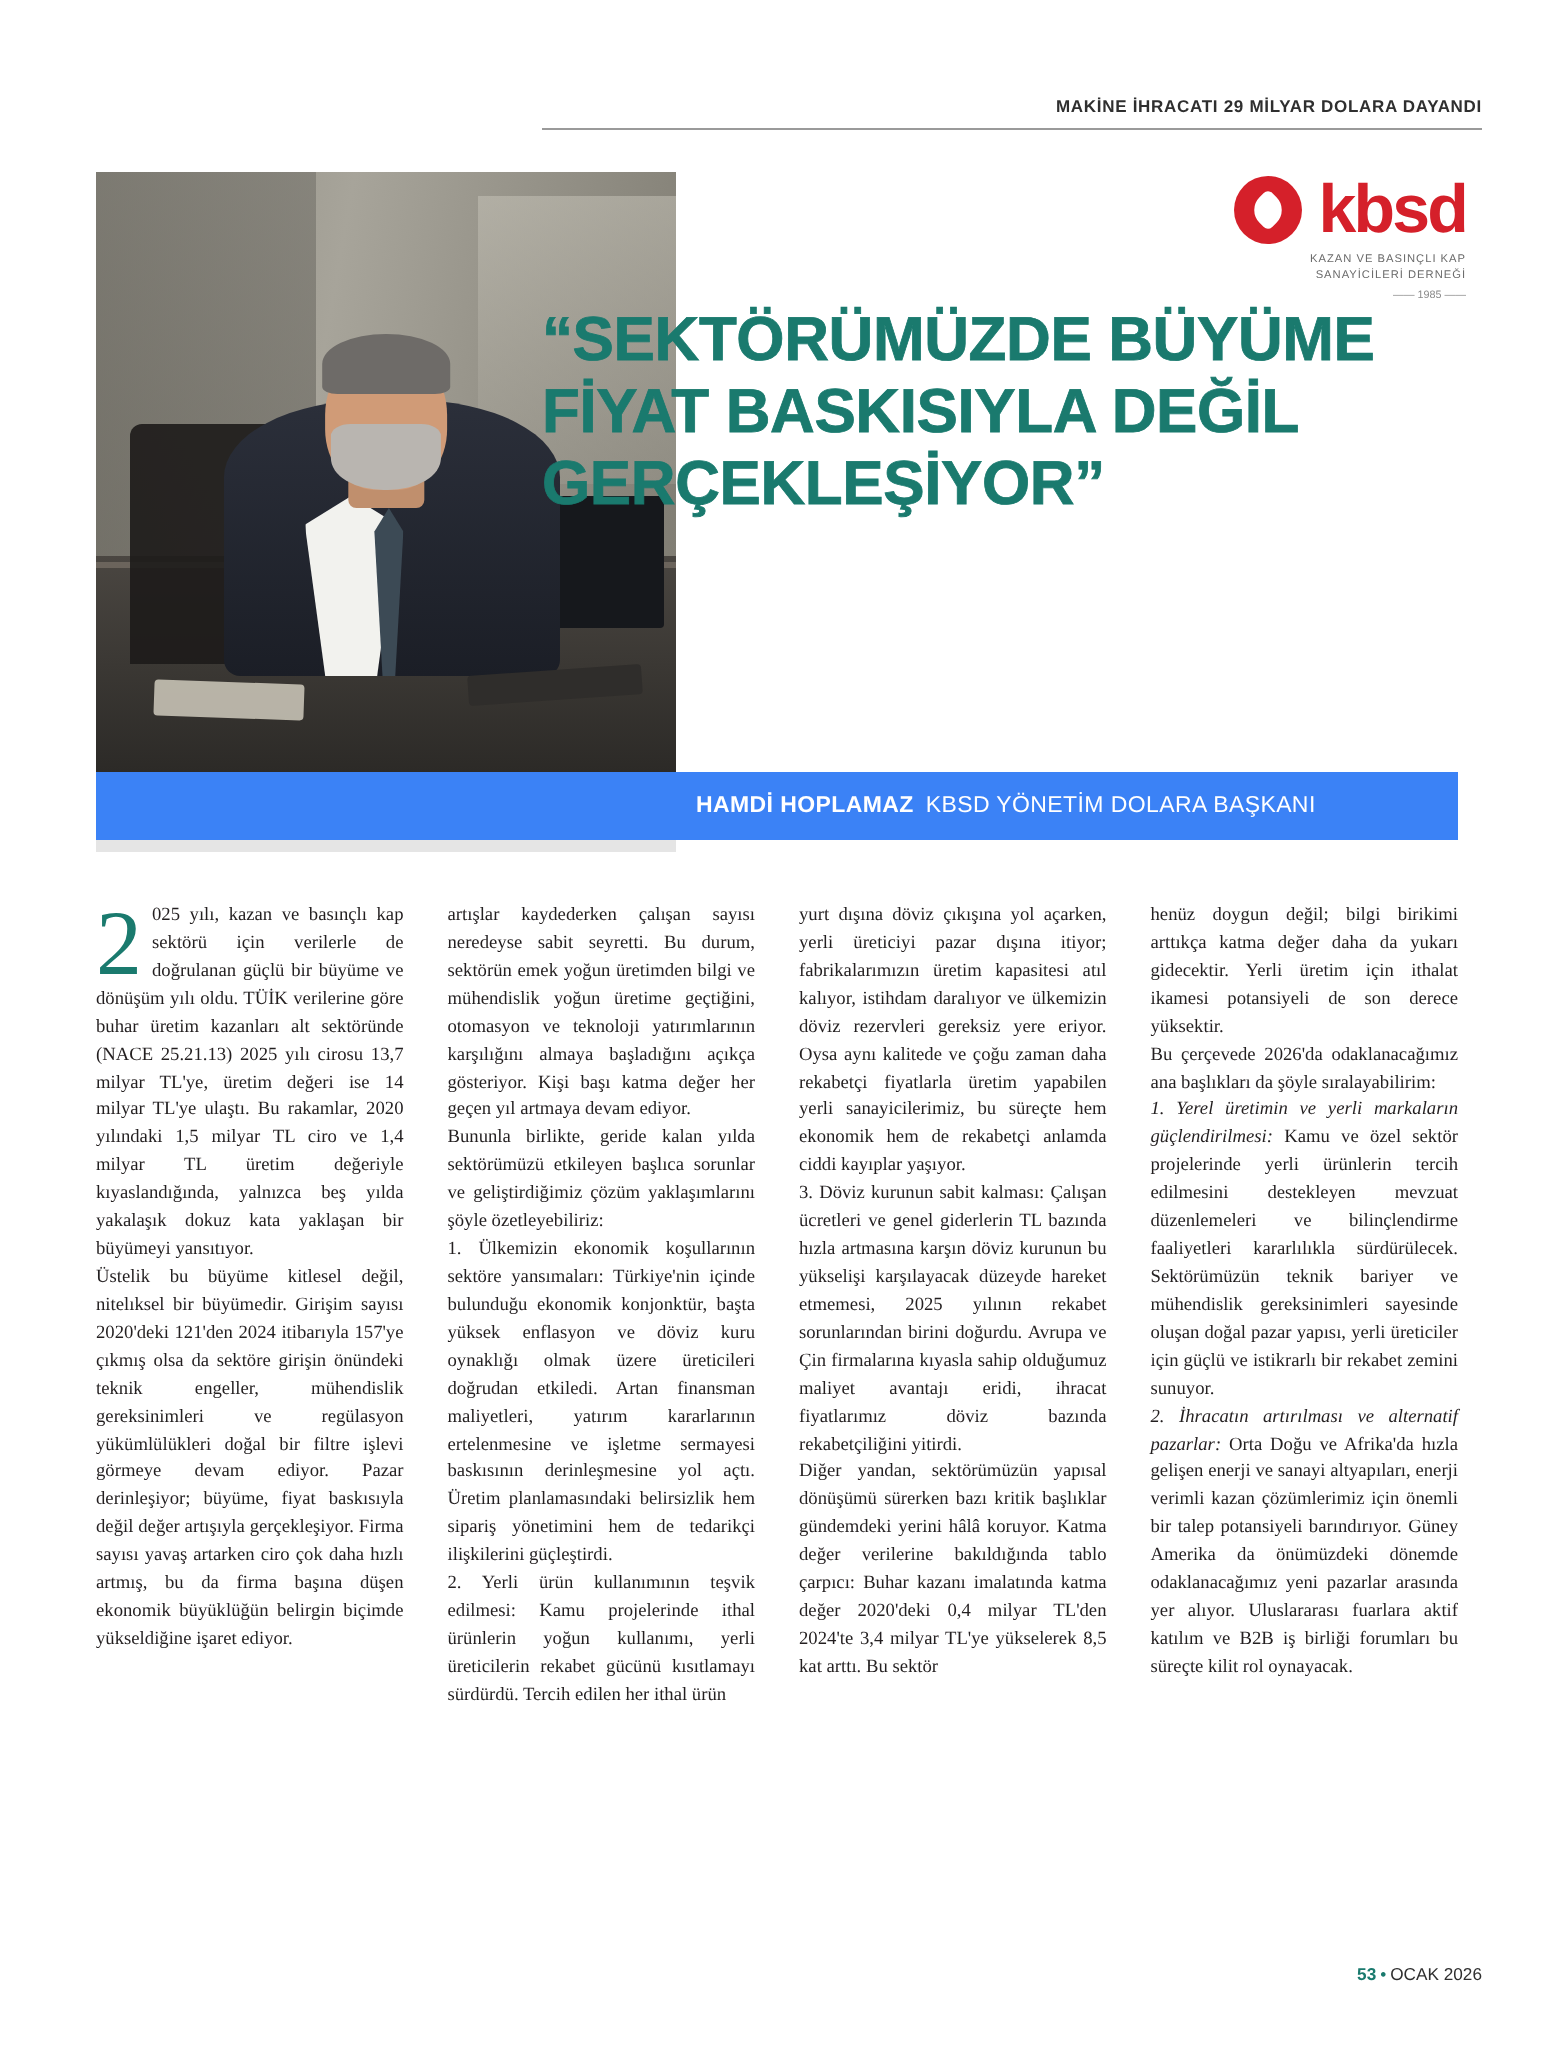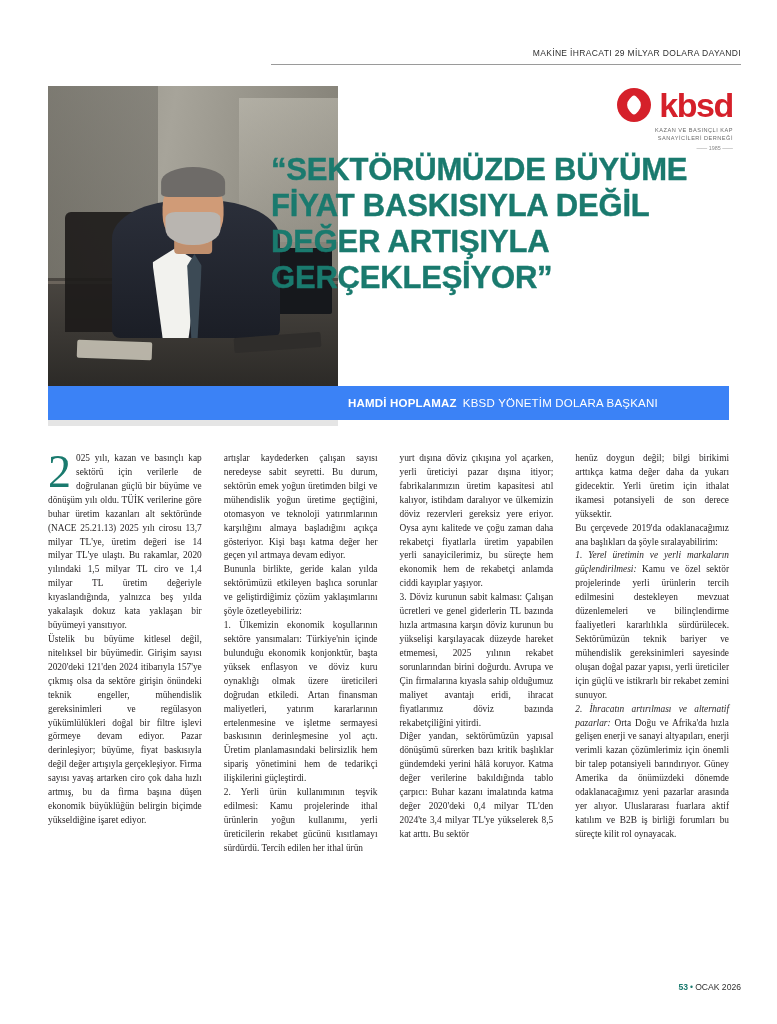--- a/index.html
+++ b/index.html
@@ -20,21 +20,21 @@
     top: 48px;
     right: 36px;
     width: 470px;
     text-align: right;
   }
   .page-header .kicker {
     font-family: "Liberation Sans", sans-serif;
     font-size: 8.5px;
     letter-spacing: 0.35px;
     color: #2f2f2f;
-    font-weight: 400;
+    font-weight: 700;
     text-transform: uppercase;
   }
   .header-rule {
     position: absolute;
     top: 64px;
     right: 36px;
     width: 470px;
     height: 1px;
     background: #9a9a9a;
   }
@@ -275,21 +275,20 @@
   <div class="logo-sub">
     <span class="ln1">KAZAN VE BASINÇLI KAP</span>
     <span class="ln2">SANAYİCİLERİ DERNEĞİ</span>
   </div>
   <div class="logo-year">—— 1985 ——</div>
 </div>
 
 <div class="headline">
   <span class="ln">“SEKTÖRÜMÜZDE BÜYÜME</span>
   <span class="ln">FİYAT BASKISIYLA DEĞİL</span>
-  <span class="ln">DEĞER ARTIŞIYLA</span>
   <span class="ln">GERÇEKLEŞİYOR”</span>
 </div>
 
 <div class="band-shadow"></div>
 <div class="name-band">
   <span class="nm">HAMDİ HOPLAMAZ</span>
   <span class="ttl">KBSD YÖNETİM DOLARA BAŞKANI</span>
 </div>
 
 <div class="columns">
@@ -307,21 +306,21 @@
   </div>
 
   <div class="col">
     <p>yurt dışına döviz çıkışına yol açarken, yerli üreticiyi pazar dışına itiyor; fabrikalarımızın üretim kapasitesi atıl kalıyor, istihdam daralıyor ve ülkemizin döviz rezervleri gereksiz yere eriyor. Oysa aynı kalitede ve çoğu zaman daha rekabetçi fiyatlarla üretim yapabilen yerli sanayicilerimiz, bu süreçte hem ekonomik hem de rekabetçi anlamda ciddi kayıplar yaşıyor.</p>
     <p>3. Döviz kurunun sabit kalması: Çalışan ücretleri ve genel giderlerin TL bazında hızla artmasına karşın döviz kurunun bu yükselişi karşılayacak düzeyde hareket etmemesi, 2025 yılının rekabet sorunlarından birini doğurdu. Avrupa ve Çin firmalarına kıyasla sahip olduğumuz maliyet avantajı eridi, ihracat fiyatlarımız döviz bazında rekabetçiliğini yitirdi.</p>
     <p>Diğer yandan, sektörümüzün yapısal dönüşümü sürerken bazı kritik başlıklar gündemdeki yerini hâlâ koruyor. Katma değer verilerine bakıldığında tablo çarpıcı: Buhar kazanı imalatında katma değer 2020'deki 0,4 milyar TL'den 2024'te 3,4 milyar TL'ye yükselerek 8,5 kat arttı. Bu sektör</p>
   </div>
 
   <div class="col">
     <p>henüz doygun değil; bilgi birikimi arttıkça katma değer daha da yukarı gidecektir. Yerli üretim için ithalat ikamesi potansiyeli de son derece yüksektir.</p>
-    <p>Bu çerçevede 2019'da odaklanacağımız ana başlıkları da şöyle sıralayabilirim:</p>
+    <p>Bu çerçevede 2026'da odaklanacağımız ana başlıkları da şöyle sıralayabilirim:</p>
     <p><span class="it">1. Yerel üretimin ve yerli markaların güçlendirilmesi:</span><span> Kamu ve özel sektör projelerinde yerli ürünlerin tercih edilmesini destekleyen mevzuat düzenlemeleri ve bilinçlendirme faaliyetleri kararlılıkla sürdürülecek. Sektörümüzün teknik bariyer ve mühendislik gereksinimleri sayesinde oluşan doğal pazar yapısı, yerli üreticiler için güçlü ve istikrarlı bir rekabet zemini sunuyor.</span></p>
     <p><span class="it">2. İhracatın artırılması ve alternatif pazarlar:</span><span> Orta Doğu ve Afrika'da hızla gelişen enerji ve sanayi altyapıları, enerji verimli kazan çözümlerimiz için önemli bir talep potansiyeli barındırıyor. Güney Amerika da önümüzdeki dönemde odaklanacağımız yeni pazarlar arasında yer alıyor. Uluslararası fuarlara aktif katılım ve B2B iş birliği forumları bu süreçte kilit rol oynayacak.</span></p>
   </div>
 
 </div>
 
 <div class="footer">
   <span class="pg">53</span><span class="dot">•</span><span>OCAK 2026</span>
 </div>
 

